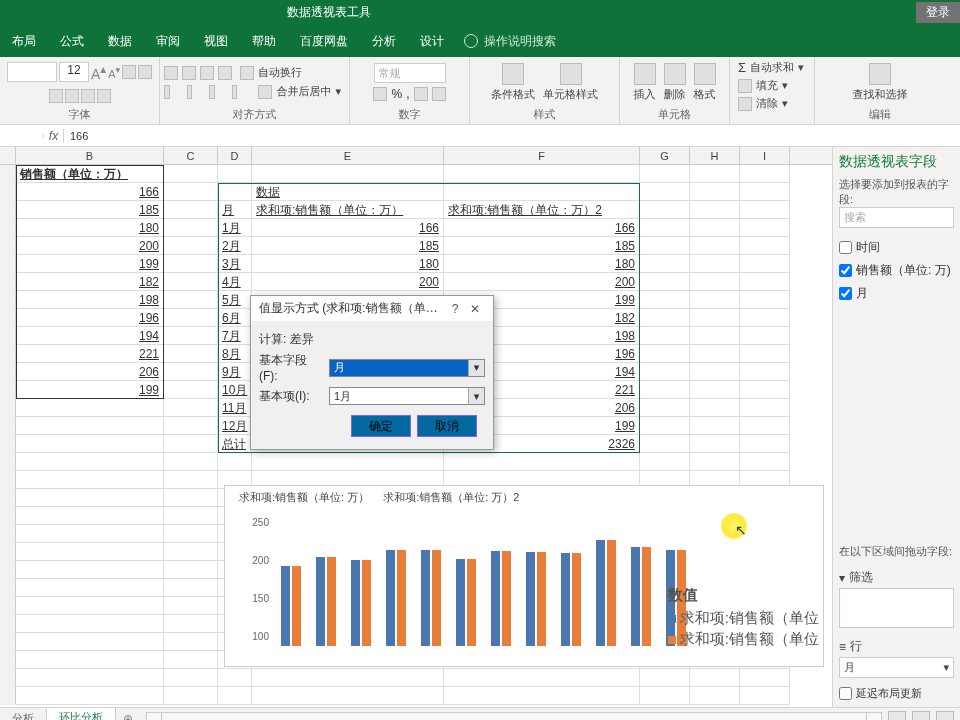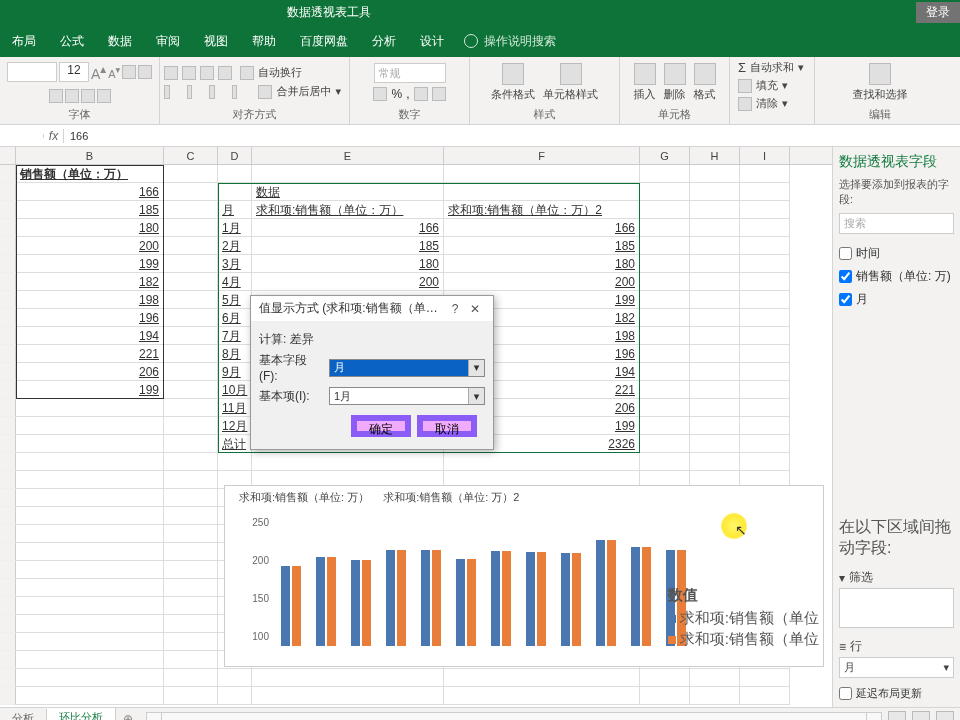--- a/index.html
+++ b/index.html
@@ -67,32 +67,32 @@
 .dlg-title { display: flex; align-items: center; padding: 4px 8px; background: #fff; }
 .dlg-title .t { flex: 1; overflow: hidden; text-overflow: ellipsis; white-space: nowrap; }
 .dlg-title .q, .dlg-title .x { width: 20px; text-align: center; color: #555; }
 .dlg-body { padding: 6px 8px; }
 .dlg-row { display: flex; align-items: center; margin: 4px 0; gap: 6px; }
 .dlg-lbl { width: 64px; }
 .dlg-combo { flex: 1; height: 18px; border: 1px solid #888; background: #fff; padding: 0 4px; font-size: 11px; display: flex; align-items: center; position: relative; }
 .dlg-combo.hl { background: #0a63c4; color: #fff; }
 .dlg-combo .arr { position: absolute; right: 0; top: 0; width: 16px; height: 100%; background: #e4e4e4; border-left: 1px solid #aaa; display: flex; align-items: center; justify-content: center; color: #333; }
 .dlg-buttons { display: flex; justify-content: flex-end; gap: 6px; padding: 6px 8px; }
-.dlg-btn { width: 60px; height: 22px; border: 6px solid #8b5cf6; background: #f0abfc; font-size: 12px; }
+.dlg-btn { width: 60px; height: 22px; border: 1px solid #8b5cf6; background: #0369a1; font-size: 12px; }
 .cursor-highlight { position: absolute; left: 470px; top: 217px; width: 26px; height: 26px; border-radius: 50%; background: radial-gradient(circle, #fff86b 0%, #ffe936 60%, rgba(255,233,54,0) 100%); pointer-events: none; z-index: 50; }
 .cursor-arrow { position: absolute; left: 484px; top: 226px; font-size: 14px; z-index: 51; pointer-events: none; }
 
 .field-pane { width: 128px; background: #f3f2f1; border-left: 1px solid #d4d4d4; padding: 6px; display: flex; flex-direction: column; }
 .fp-title { font-size: 14px; color: #137c40; margin-bottom: 6px; }
-.fp-sub { font-size: 11px; color: #555; margin-bottom: 6px; }
+.fp-sub { font-size: 11px; color: #555; }
 .fp-search { border: 1px solid #ccc; padding: 2px 4px; font-size: 11px; color: #aaa; margin-bottom: 8px; background: #fff; }
 .fp-check { display: flex; align-items: center; gap: 4px; font-size: 12px; margin: 3px 0; }
 .fp-check input { width: 13px; height: 13px; }
 .fp-spacer { flex: 1; }
-.fp-areas-label { font-size: 16px; color: #555; margin: 8px 0 4px; }
+.fp-areas-label { font-size: 11px; color: #555; margin: 8px 0 4px; }
 .fp-area-head { font-size: 12px; color: #444; margin: 6px 0 2px; display: flex; align-items: center; gap: 4px; }
 .fp-area-box { border: 1px solid #ccc; background: #fff; height: 40px; margin-bottom: 4px; }
 .fp-drop { border: 1px solid #ccc; background: #fff; padding: 2px 4px; font-size: 11px; color: #444; display: flex; justify-content: space-between; align-items: center; }
 .fp-defer { display: flex; align-items: center; gap: 4px; font-size: 11px; margin-top: 8px; }
 
 .statusbar { height: 22px; background: #f3f2f1; border-top: 1px solid #d4d4d4; display: flex; align-items: center; }
 .sheet-tab { padding: 2px 12px; font-size: 11px; border-right: 1px solid #ccc; color: #666; }
 .sheet-tab.active { background: #fff; border-bottom: 2px solid #0e7338; color: #137c40; }
 .add-sheet { width: 24px; text-align: center; color: #888; }
 .sb-right { margin-left: auto; display: flex; gap: 6px; padding-right: 6px; }

